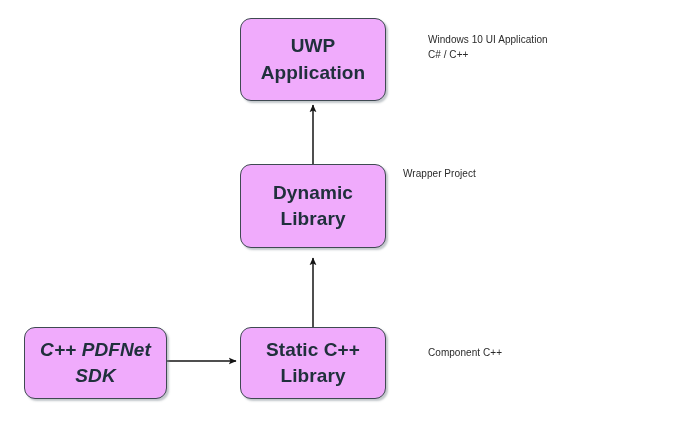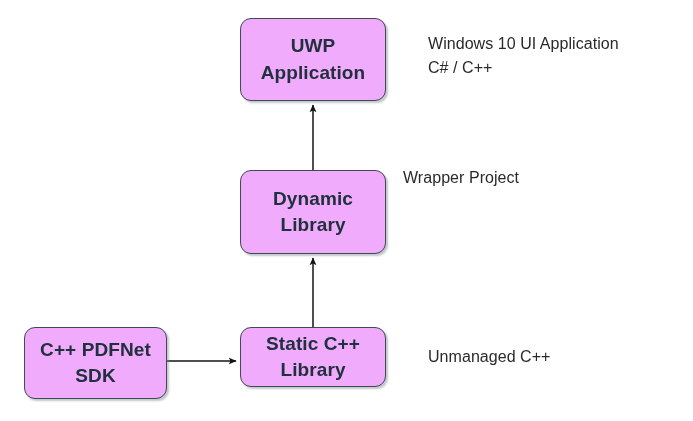--- a/index.html
+++ b/index.html
@@ -42,39 +42,39 @@
     letter-spacing: 0.1px;
     box-shadow: 2px 2px 2px rgba(120,130,140,0.45);
   }
   .node .node-label {
     display: block;
     padding: 0 6px;
     white-space: pre-line;
   }
 
   #node-uwp        { left: 240px; top: 18px;  width: 146px; height: 83px; }
-  #node-dynamic    { left: 240px; top: 170px; width: 146px; height: 84px; }
-  #node-static     { left: 240px; top: 327px; width: 146px; height: 60px; }
-  #node-pdfnet     { left: 24px;  top: 327px; width: 143px; height: 72px; }
+  #node-dynamic    { left: 240px; top: 164px; width: 146px; height: 84px; }
+  #node-static     { left: 240px; top: 327px; width: 146px; height: 72px; }
+  #node-pdfnet     { left: 24px;  top: 327px; width: 143px; height: 72px; font-style: italic; }
 
   
   #connectors {
     position: absolute;
     left: 0;
     top: 0;
     width: 693px;
     height: 421px;
     pointer-events: none;
   }
 
   
   .annotation {
     position: absolute;
     color: #2a2a2a;
-    font-size: 16px;
+    font-size: 10px;
     line-height: 1.52;
     white-space: pre-line;
     letter-spacing: 0.05px;
   }
   #ann-uwp       { left: 428px; top: 32px;  }
   #ann-wrapper   { left: 403px; top: 166px; }
   #ann-winrt     { left: 428px; top: 209px; }
   #ann-unmanaged { left: 428px; top: 345px; }
 </style>
 </head>
@@ -121,15 +121,15 @@
     <span class="node-label">C++ PDFNet
 SDK</span>
   </div>
 
   <div class="annotation" id="ann-uwp">Windows 10 UI Application
 C# / C++</div>
 
   <div class="annotation" id="ann-wrapper">Wrapper Project</div>
 
 
-  <div class="annotation" id="ann-unmanaged">Unmanaged C++</div>
+  <div class="annotation" id="ann-unmanaged">Component C++</div>
 
 </div>
 
 </body></html>

